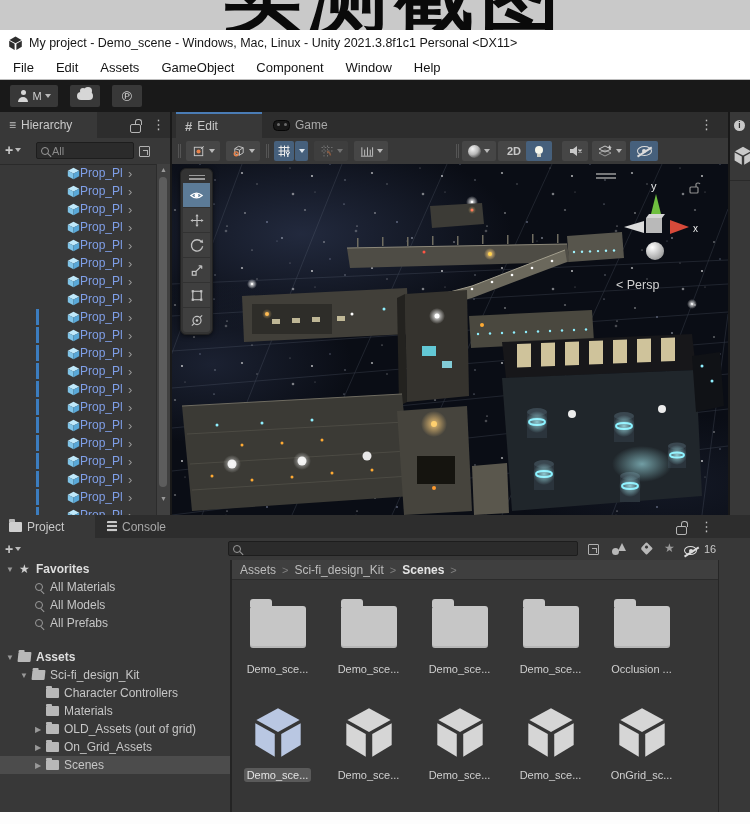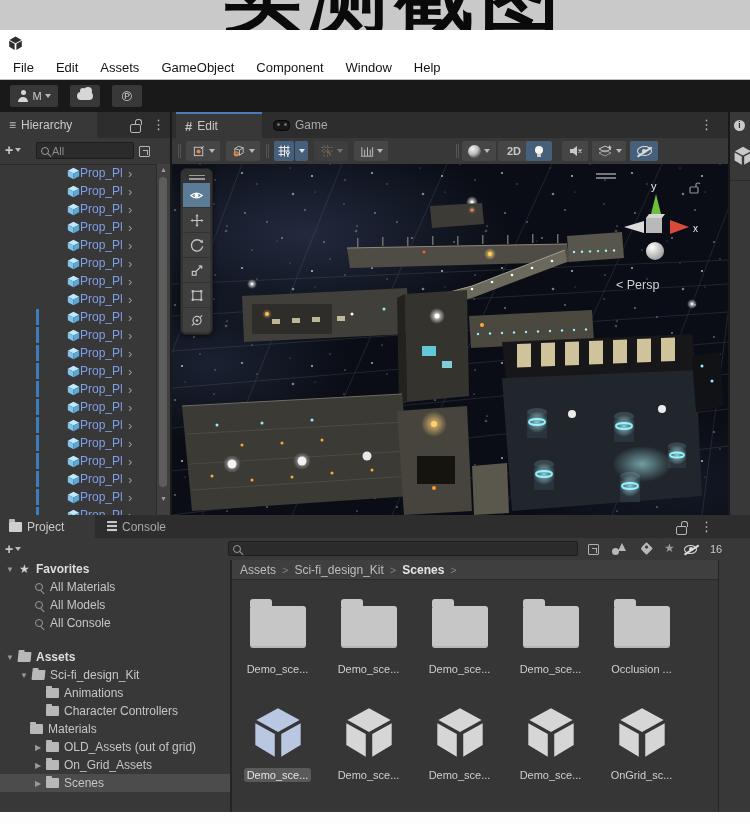--- a/index.html
+++ b/index.html
@@ -140,20 +140,21 @@
 <div id="app">
 
   <div class="abs" id="banner">
     <div class="btxt">实测截图</div>
   </div>
 
   <div class="abs" id="titlebar">
     <svg width="15" height="15" viewBox="0 0 100 100" fill="#2e2e2e">
         <use href="#ucube"></use>
       </svg>
+    <span class="ttl">My project - Demo_scene - Windows, Mac, Linux - Unity 2021.3.8f1c1 Personal &lt;DX11&gt;</span>
   </div>
 
   <div class="abs" id="menubar">
       <span class="menu-item">File</span>
       <span class="menu-item">Edit</span>
       <span class="menu-item">Assets</span>
       <span class="menu-item">GameObject</span>
       <span class="menu-item">Component</span>
       <span class="menu-item">Window</span>
       <span class="menu-item">Help</span>
@@ -820,21 +821,21 @@
         <span class="plus">+</span>
           <span class="caret"></span>
       </div>
       <div class="searchbox" style="left:228px;top:3px;width:350px;height:15px">
         <span class="mag"></span>
       </div>
       <span class="winico" style="position:absolute;left:588px;top:6px"></span>
       <span class="typeico" style="position:absolute;left:612px;top:5px"></span>
       <span class="tagico" style="position:absolute;left:642px;top:6px"></span>
       <span class="starico" style="position:absolute;left:664px;top:4px">★</span>
-      <div style="position:absolute;left:684px;top:5px;display:flex;align-items:center;gap:13px">
+      <div style="position:absolute;left:684px;top:5px;display:flex;align-items:flex-end;gap:7px">
         <span class="eyeslash" style="width:13px;height:9px">
             <span class="pupil" style="left:4.5px;top:2.5px"></span>
           </span>
         <span style="font-size:11px;color:#c8c8c8">16</span>
       </div>
     </div>
 
     <div id="p-tree">
         <div class="t-row" style="padding-left: 4px;">
           <span class="t-arrow">▼</span>
@@ -853,21 +854,21 @@
           <span class="t-icon">
             <span class="mag"></span>
           </span>
           <span class="t-label">All Models</span>
         </div>
         <div class="t-row" style="padding-left: 18px;">
           <span class="t-arrow"></span>
           <span class="t-icon">
             <span class="mag"></span>
           </span>
-          <span class="t-label">All Console</span>
+          <span class="t-label">All Prefabs</span>
         </div>
         <div class="t-spacer"></div>
         <div class="t-row" style="padding-left: 4px;">
           <span class="t-arrow">▼</span>
           <span class="t-icon">
             <span class="foldsm open"></span>
           </span>
           <span class="t-label bold">Assets</span>
         </div>
         <div class="t-row" style="padding-left: 18px;">
@@ -875,30 +876,23 @@
           <span class="t-icon">
             <span class="foldsm open"></span>
           </span>
           <span class="t-label">Sci-fi_design_Kit</span>
         </div>
         <div class="t-row" style="padding-left: 32px;">
           <span class="t-arrow"></span>
           <span class="t-icon">
             <span class="foldsm"></span>
           </span>
-          <span class="t-label">Animations</span>
+          <span class="t-label">Character Controllers</span>
         </div>
         <div class="t-row" style="padding-left: 32px;">
-          <span class="t-arrow"></span>
-          <span class="t-icon">
-            <span class="foldsm"></span>
-          </span>
-          <span class="t-label">Character Controllers</span>
-        </div>
-        <div class="t-row" style="padding-left: 16px;">
           <span class="t-arrow"></span>
           <span class="t-icon">
             <span class="foldsm"></span>
           </span>
           <span class="t-label">Materials</span>
         </div>
         <div class="t-row" style="padding-left: 32px;">
           <span class="t-arrow">▶</span>
           <span class="t-icon">
             <span class="foldsm"></span>

